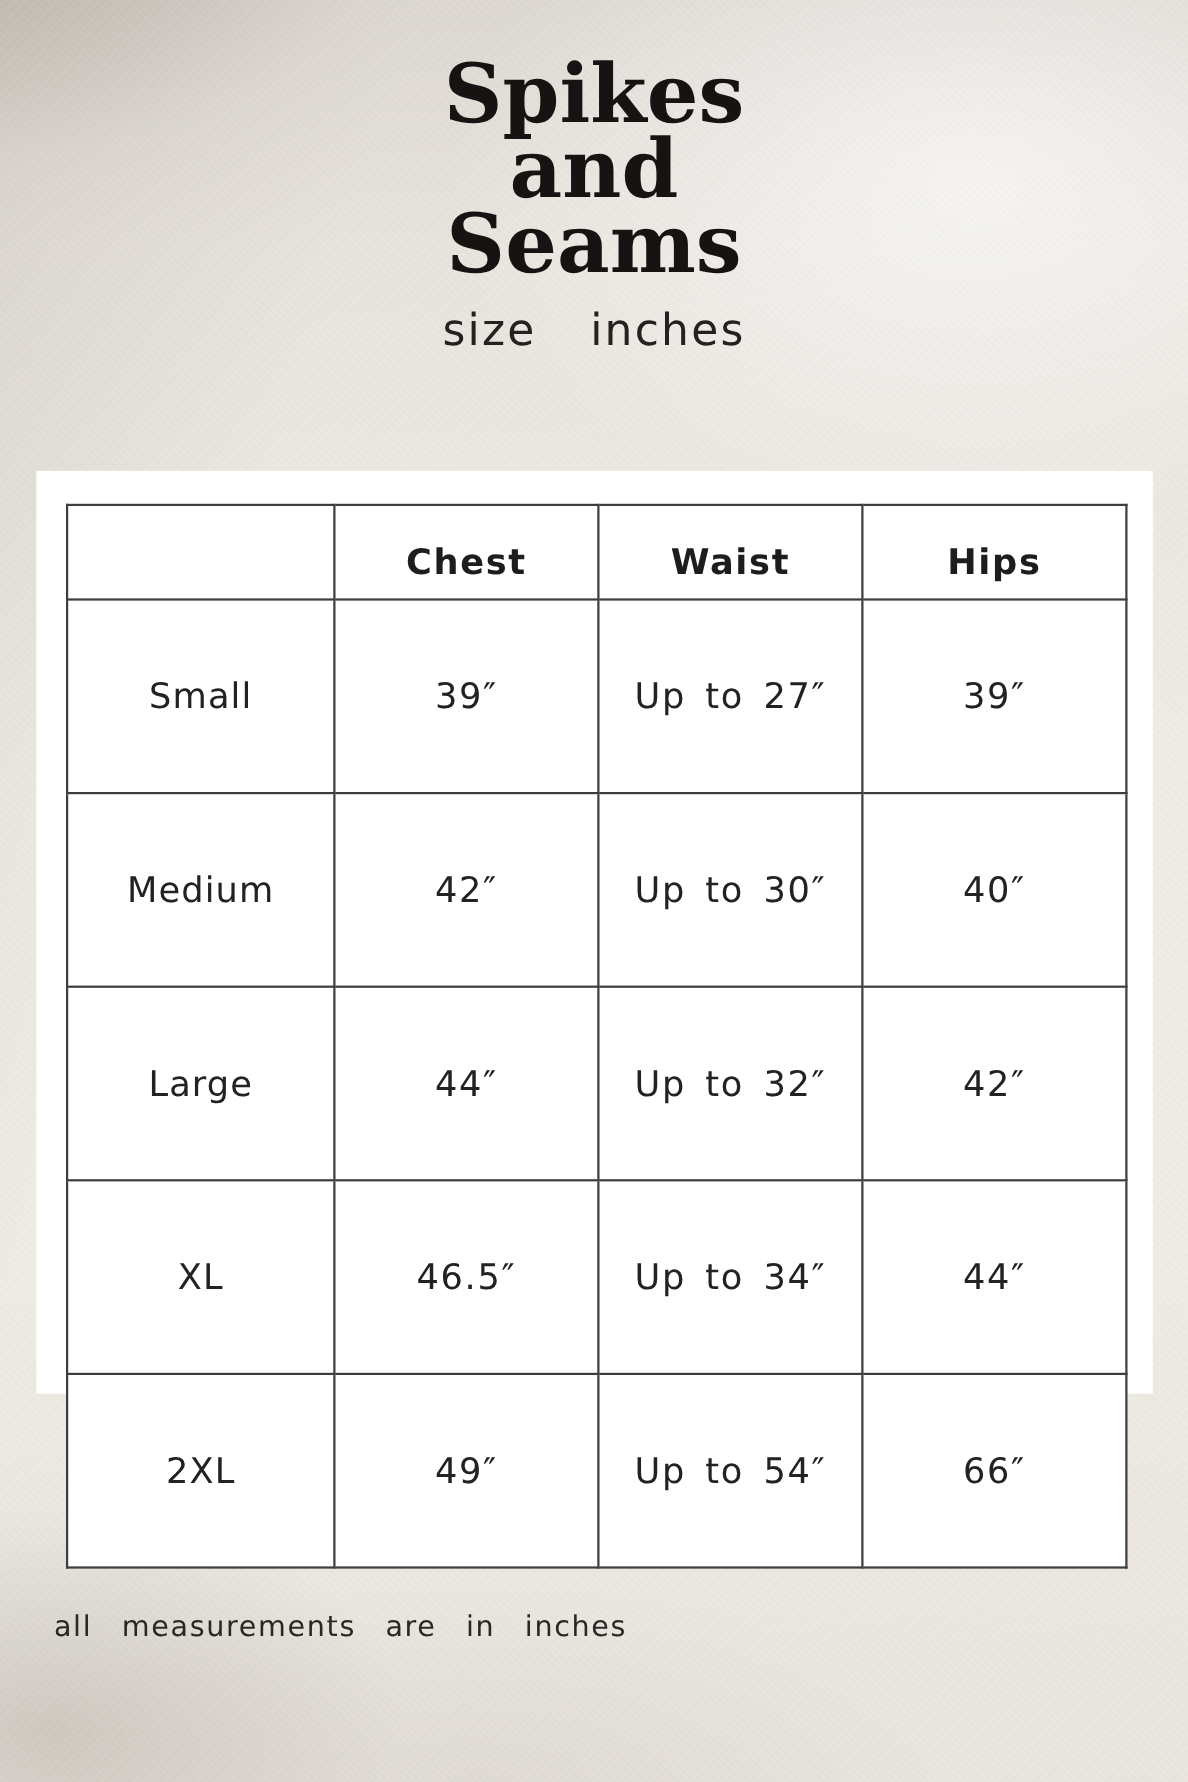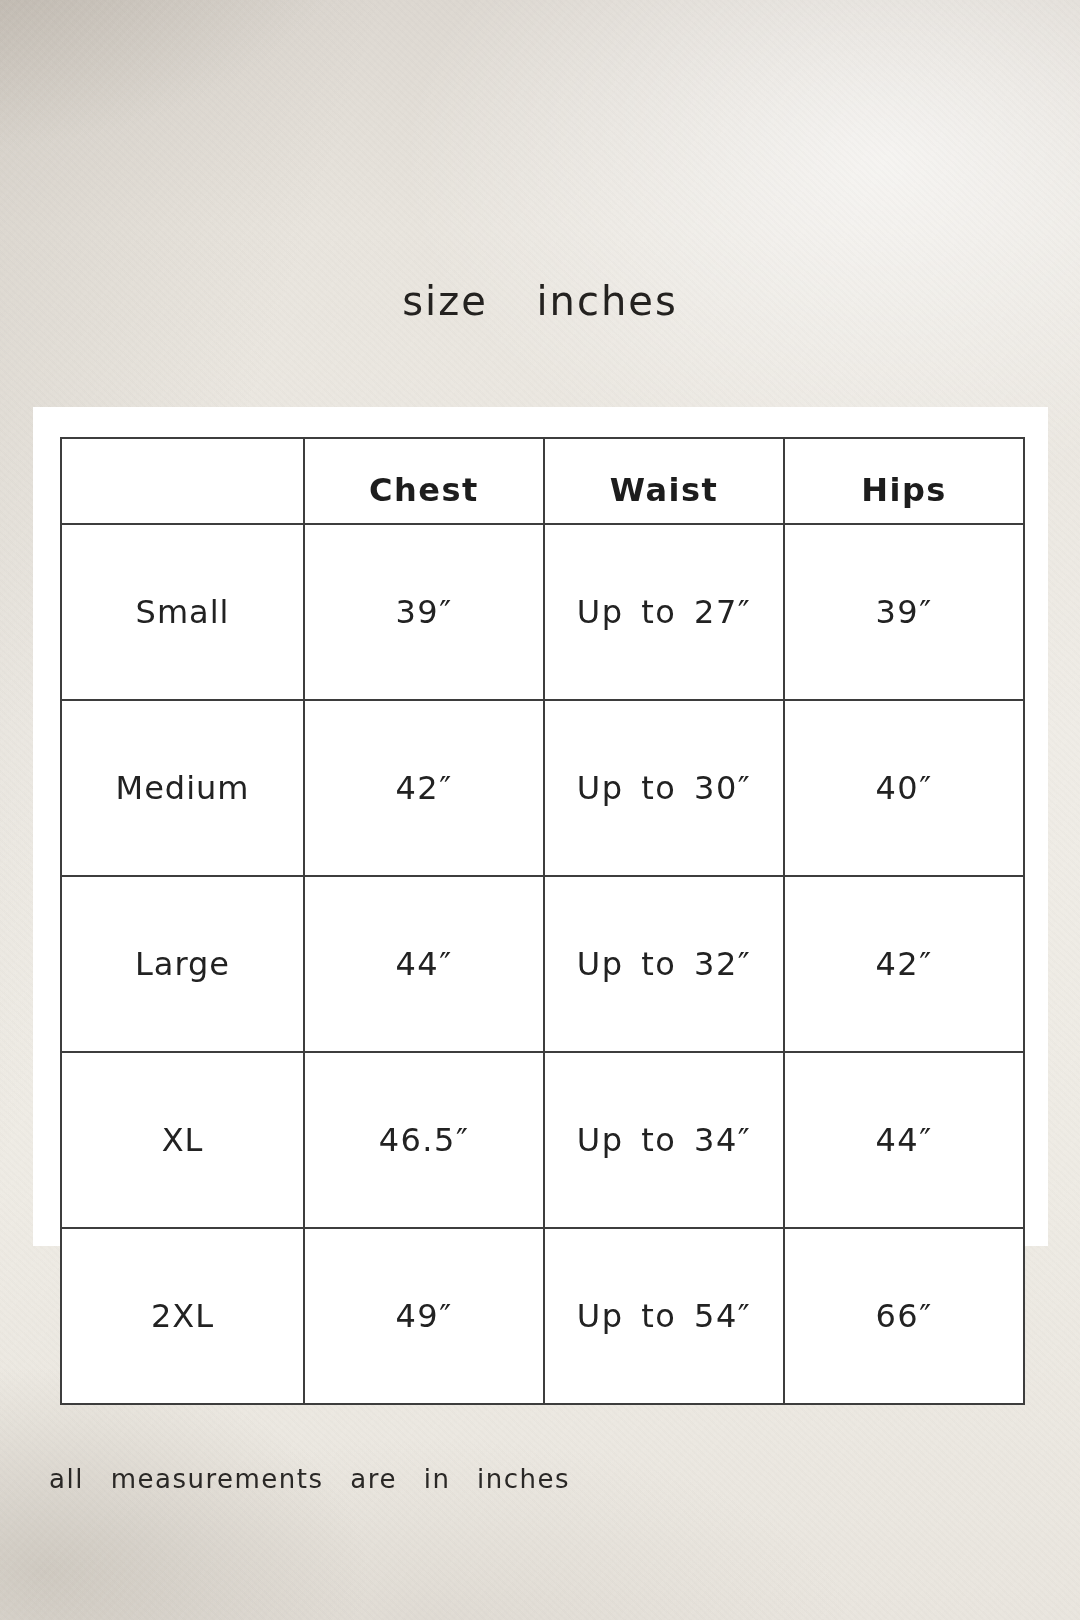--- a/index.html
+++ b/index.html
@@ -40,21 +40,21 @@
   .subtitle {
     position: absolute; top: 278px; left: 0; width: 1080px;
     text-align: center;
     font-size: 40px;
     line-height: 1.16;
     letter-spacing: 2px;
     word-spacing: 34px;
     color: #242220;
   }
   .panel {
-    position: absolute; left: 33px; top: 407px;
+    position: absolute; left: 33px; top: 428px;
     width: 1015px; height: 839px;
     background: #ffffff;
   }
   table.size-table {
     position: absolute; left: 27px; top: 30px;
     width: 963px;
     border-collapse: collapse;
     table-layout: fixed;
   }
   .size-table th, .size-table td {
@@ -91,20 +91,25 @@
     word-spacing: 17px;
     color: #2a2826;
   }
 </style>
 </head>
 <body>
 
 <div class="canvas">
   <div class="texture"></div>
 
+  <header class="brand">
+    <div>Spikes</div>
+    <div>and</div>
+    <div>Seams</div>
+  </header>
 
   <div class="subtitle">
     <div>size inches</div>
   </div>
 
   <section class="panel">
     <table class="size-table">
       <colgroup>
         <col style="width:243px">
         <col style="width:240px">

